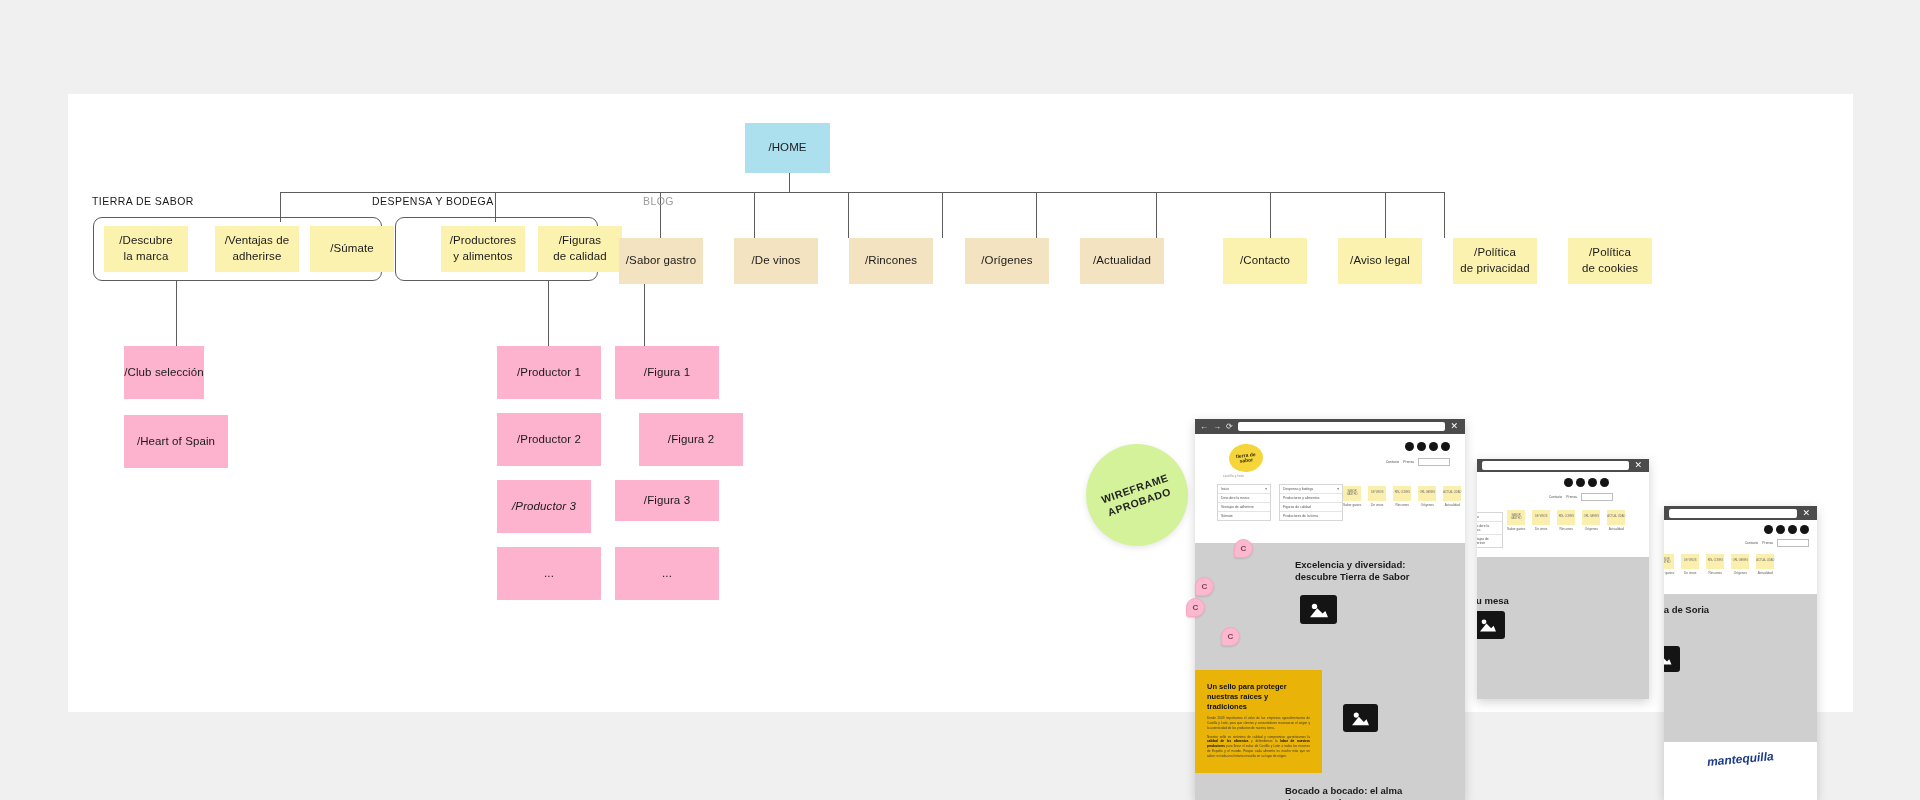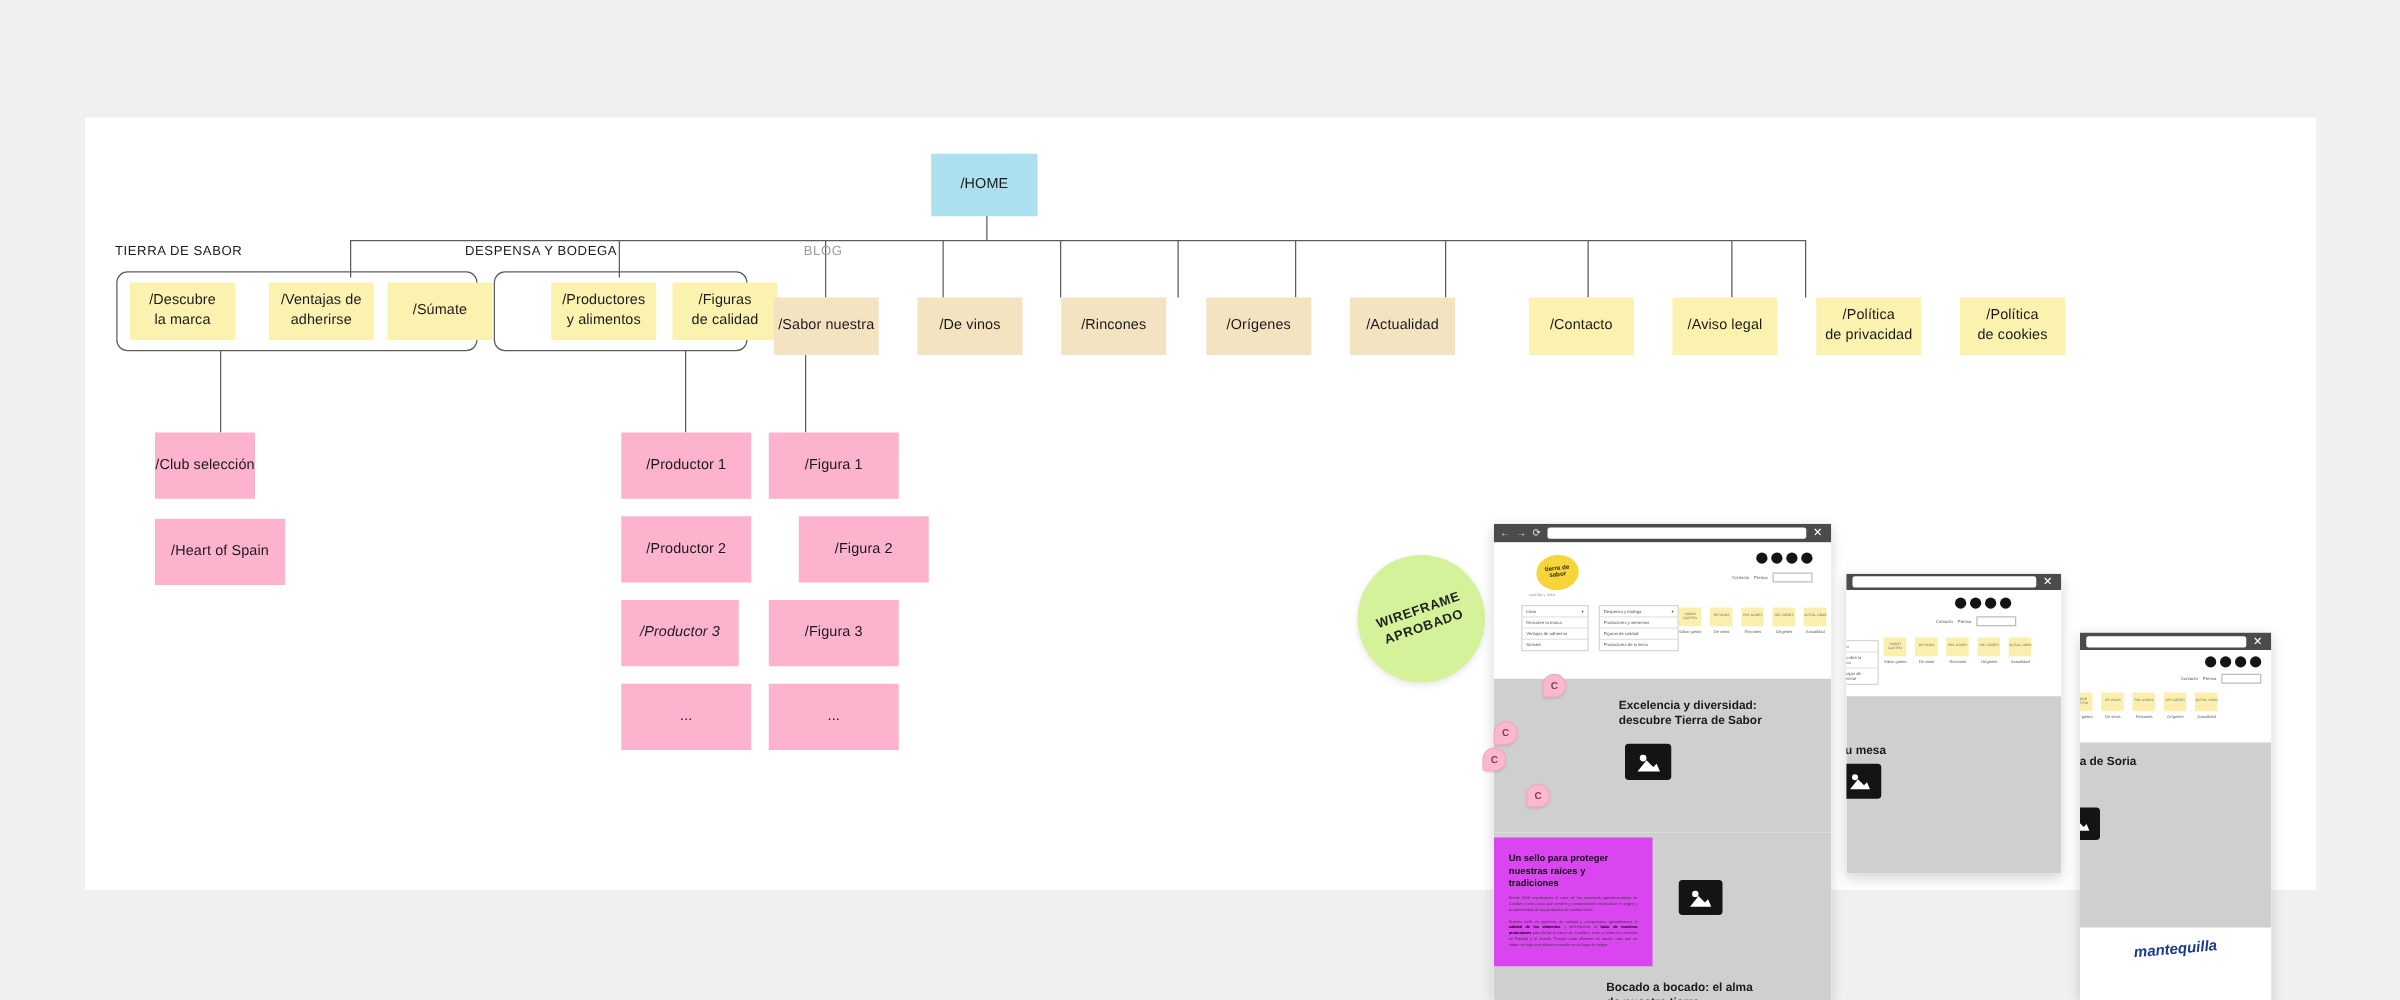--- a/index.html
+++ b/index.html
@@ -126,21 +126,21 @@
   .hero{background:#cfcfcf;position:relative;}
   .hero-title{
     font-size:9.5px;font-weight:bold;color:#1a1a1a;line-height:1.25;
     white-space:pre-line;
   }
   .imgph{
     background:#141414;border-radius:3px;
     display:flex;align-items:center;justify-content:center;
   }
   .imgph svg{display:block;}
-  .ctext{position:absolute;background:#d946ef;}
+  .ctext{position:absolute;background:#eab308;}
   .ctext h4{
     margin:0 0 5px 0;font-size:7.5px;font-weight:bold;color:#111;line-height:1.3;
     white-space:pre-line;
   }
   .ctext p{
     margin:0 0 4px 0;font-size:3.1px;color:#3a3a3a;line-height:1.55;text-align:justify;
   }
   .ctext b{color:#000;}
   .cbubble{
     position:absolute;
@@ -193,21 +193,21 @@
 la marca</div>
   <div class="node n-yellow" style="left:147px;top:132px;width:84px;height:46px;">/Ventajas de
 adherirse</div>
   <div class="node n-yellow" style="left:242px;top:132px;width:84px;height:46px;">/Súmate</div>
 
   <div class="node n-yellow" style="left:373px;top:132px;width:84px;height:46px;">/Productores
 y alimentos</div>
   <div class="node n-yellow" style="left:470px;top:132px;width:84px;height:46px;">/Figuras
 de calidad</div>
 
-  <div class="node n-tan" style="left:551px;top:144px;width:84px;height:46px;">/Sabor nuestra</div>
+  <div class="node n-tan" style="left:551px;top:144px;width:84px;height:46px;">/Sabor gastro</div>
   <div class="node n-tan" style="left:666px;top:144px;width:84px;height:46px;">/De vinos</div>
   <div class="node n-tan" style="left:781px;top:144px;width:84px;height:46px;">/Rincones</div>
   <div class="node n-tan" style="left:897px;top:144px;width:84px;height:46px;">/Orígenes</div>
   <div class="node n-tan" style="left:1012px;top:144px;width:84px;height:46px;">/Actualidad</div>
 
   <div class="node n-yellow" style="left:1155px;top:144px;width:84px;height:46px;">/Contacto</div>
   <div class="node n-yellow" style="left:1270px;top:144px;width:84px;height:46px;">/Aviso legal</div>
   <div class="node n-yellow" style="left:1385px;top:144px;width:84px;height:46px;">/Política
 de privacidad</div>
   <div class="node n-yellow" style="left:1500px;top:144px;width:84px;height:46px;">/Política
@@ -216,21 +216,21 @@
   <div class="node n-pink" style="left:56px;top:252px;width:80px;height:53px;">/Club selección</div>
   <div class="node n-pink" style="left:56px;top:321px;width:104px;height:53px;">/Heart of Spain</div>
 
   <div class="node n-pink" style="left:429px;top:252px;width:104px;height:53px;">/Productor 1</div>
   <div class="node n-pink" style="left:429px;top:319px;width:104px;height:53px;">/Productor 2</div>
   <div class="node n-pink" style="left:429px;top:386px;width:94px;height:53px;font-style:italic;">/Productor 3</div>
   <div class="node n-pink" style="left:429px;top:453px;width:104px;height:53px;">...</div>
 
   <div class="node n-pink" style="left:547px;top:252px;width:104px;height:53px;">/Figura 1</div>
   <div class="node n-pink" style="left:547px;top:319px;width:104px;height:53px;margin-left:24px;">/Figura 2</div>
-  <div class="node n-pink" style="left:547px;top:386px;width:104px;height:53px;">/Figura 3</div>
+  <div class="node n-pink" style="left:547px;top:386px;width:104px;height:41px;">/Figura 3</div>
   <div class="node n-pink" style="left:547px;top:453px;width:104px;height:53px;">...</div>
 
 </div>
 
 <div id="stamp" style="left:1086px;top:444px;">
   <div class="stamp-txt">WIREFRAME
 APROBADO</div>
 </div>
 
 <div class="browser" style="left:1664px;top:506px;width:153px;height:294px;">

